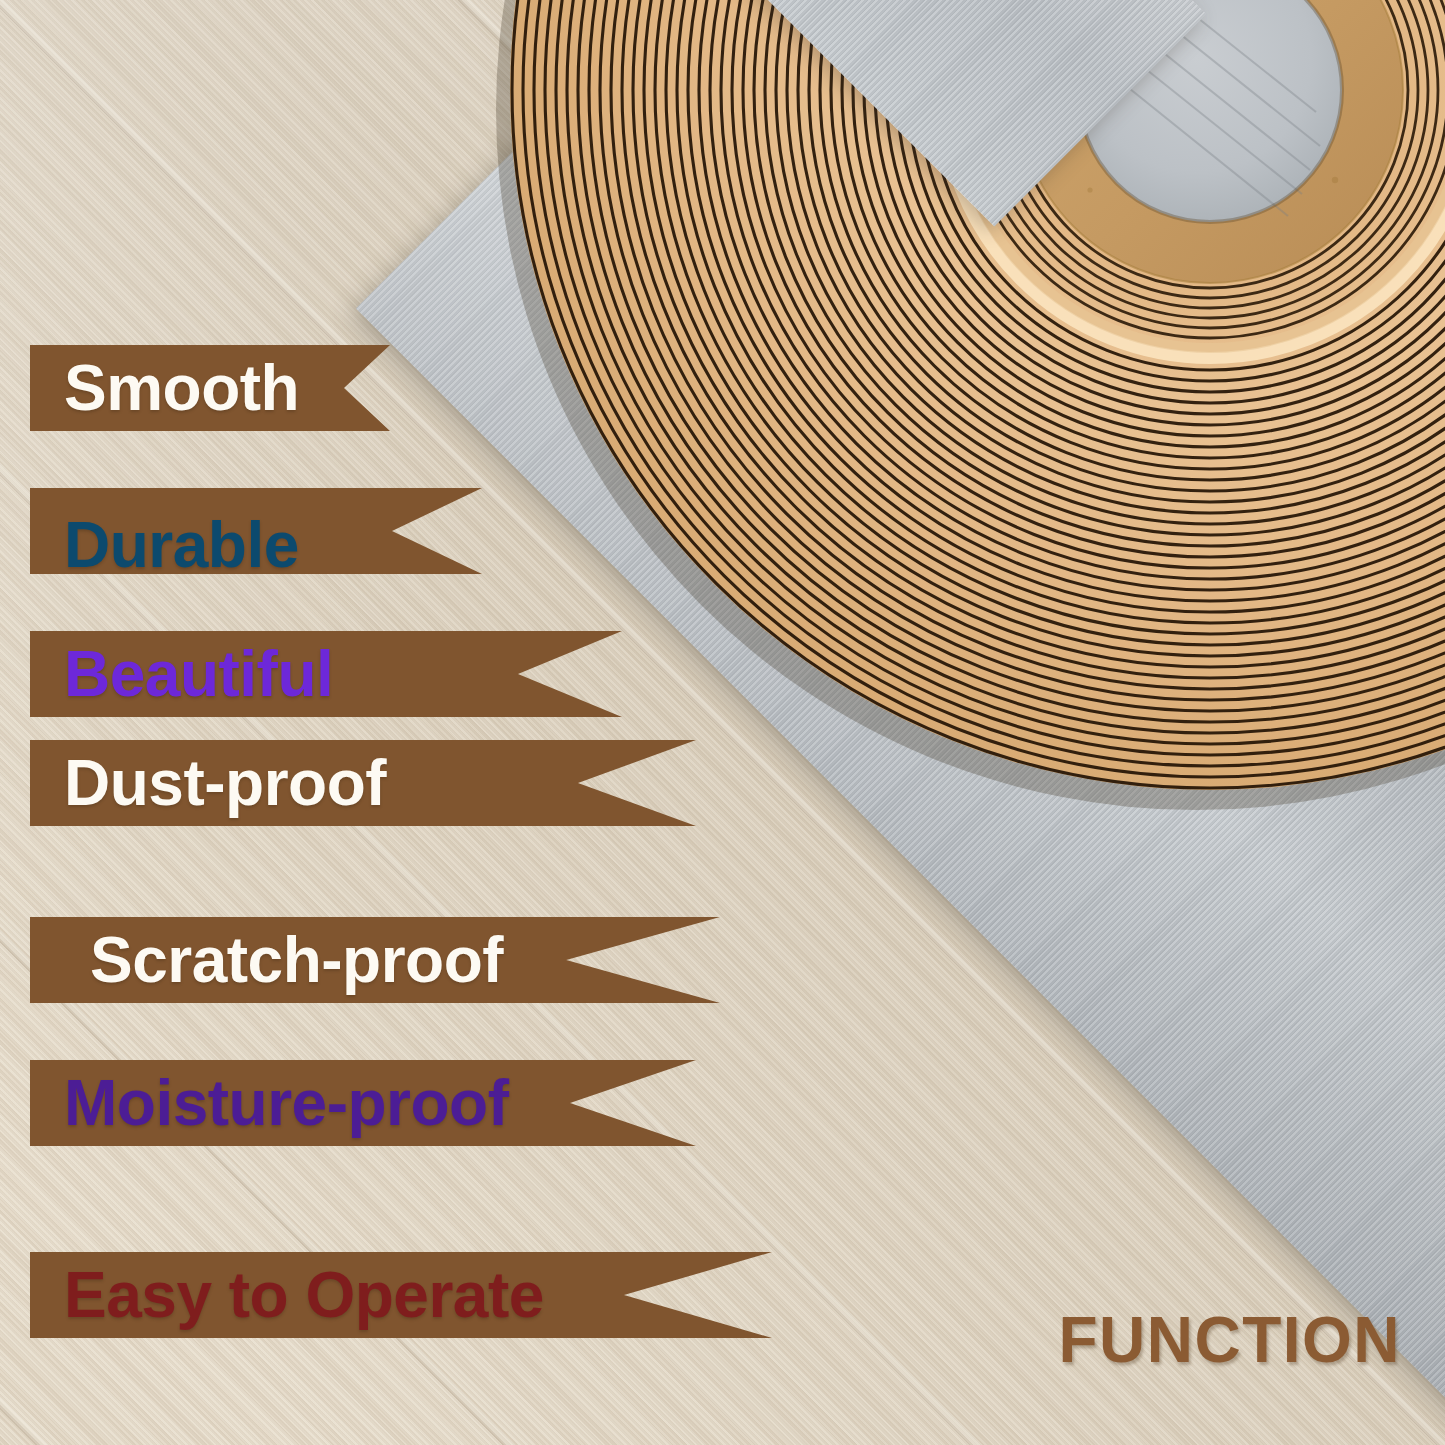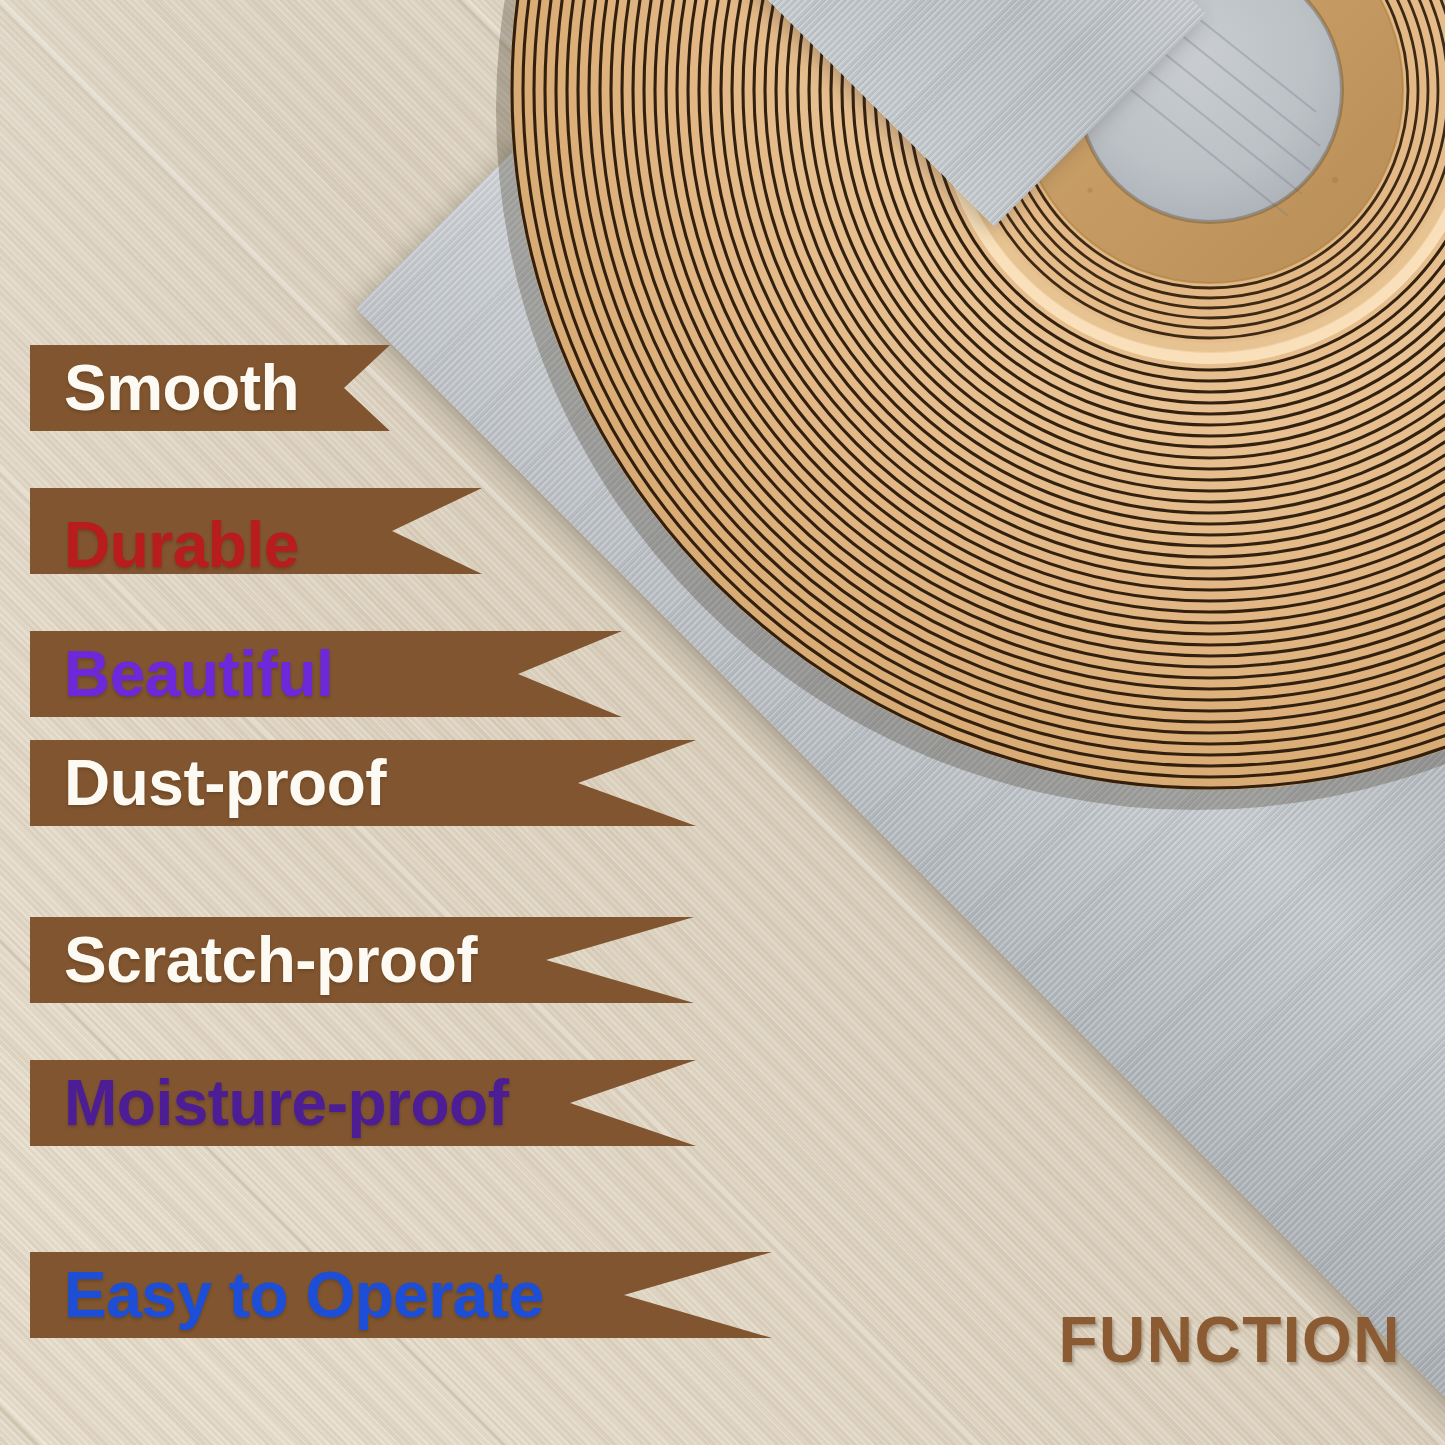--- a/index.html
+++ b/index.html
@@ -289,46 +289,46 @@
 
   <div class="banners">
 
     <div class="banner" style="left: 30px; top: 345px; width: 360px;">
       <div class="shp" style="clip-path: polygon(0% 0%, 100% 0%, 87.222% 50%, 100% 100%, 0% 100%); background: rgb(128, 85, 47);"></div>
       <span class="label" style="color: rgb(253, 250, 243);">Smooth</span>
     </div>
 
     <div class="banner" style="left: 30px; top: 488px; width: 452px;">
       <div class="shp" style="clip-path: polygon(0% 0%, 100% 0%, 80.088% 50%, 100% 100%, 0% 100%); background: rgb(128, 85, 47);"></div>
-      <span class="label" style="color: #b91c1c; margin-top: 28px;">Durable</span>
+      <span class="label" style="color: #0c4a6e; margin-top: 28px;">Durable</span>
     </div>
 
     <div class="banner" style="left: 30px; top: 631px; width: 592px;">
       <div class="shp" style="clip-path: polygon(0% 0%, 100% 0%, 82.432% 50%, 100% 100%, 0% 100%); background: rgb(128, 85, 47);"></div>
       <span class="label" style="color: #6d28d9; text-align: center;">Beautiful</span>
     </div>
 
     <div class="banner" style="left: 30px; top: 740px; width: 666px;">
       <div class="shp" style="clip-path: polygon(0% 0%, 100% 0%, 82.282% 50%, 100% 100%, 0% 100%); background: rgb(128, 85, 47);"></div>
       <span class="label" style="color: rgb(253, 250, 243);">Dust-proof</span>
     </div>
 
-    <div class="banner" style="left: 30px; top: 917px; width: 664px;">
+    <div class="banner" style="left: 30px; top: 917px; width: 664px; padding-left: 26px;">
       <div class="shp" style="clip-path: polygon(0% 0%, 100% 0%, 77.711% 50%, 100% 100%, 0% 100%); background: rgb(128, 85, 47);"></div>
       <span class="label" style="color: rgb(253, 250, 243);">Scratch-proof</span>
     </div>
 
     <div class="banner" style="left: 30px; top: 1060px; width: 666px;">
       <div class="shp" style="clip-path: polygon(0% 0%, 100% 0%, 81.081% 50%, 100% 100%, 0% 100%); background: rgb(128, 85, 47);"></div>
       <span class="label" style="color: #4c1d95;">Moisture-proof</span>
     </div>
 
     <div class="banner" style="left: 30px; top: 1252px; width: 742px;">
       <div class="shp" style="clip-path: polygon(0% 0%, 100% 0%, 80.054% 50%, 100% 100%, 0% 100%); background: rgb(128, 85, 47);"></div>
-      <span class="label" style="color: #1d4ed8;">Easy to Operate</span>
+      <span class="label" style="color: #7f1d1d;">Easy to Operate</span>
     </div>
   </div>
 
   <div class="fn-desc" style="color: rgb(139, 91, 51); margin-left: 21px;">
     <div>FUNCTION</div>
   </div>
 
 </div>
 
 </body></html>

